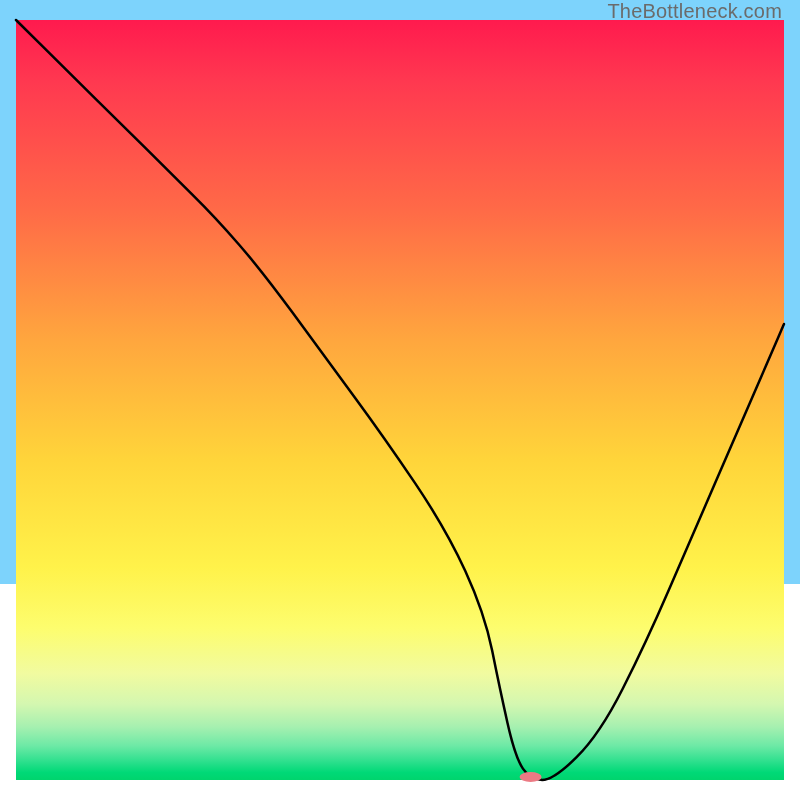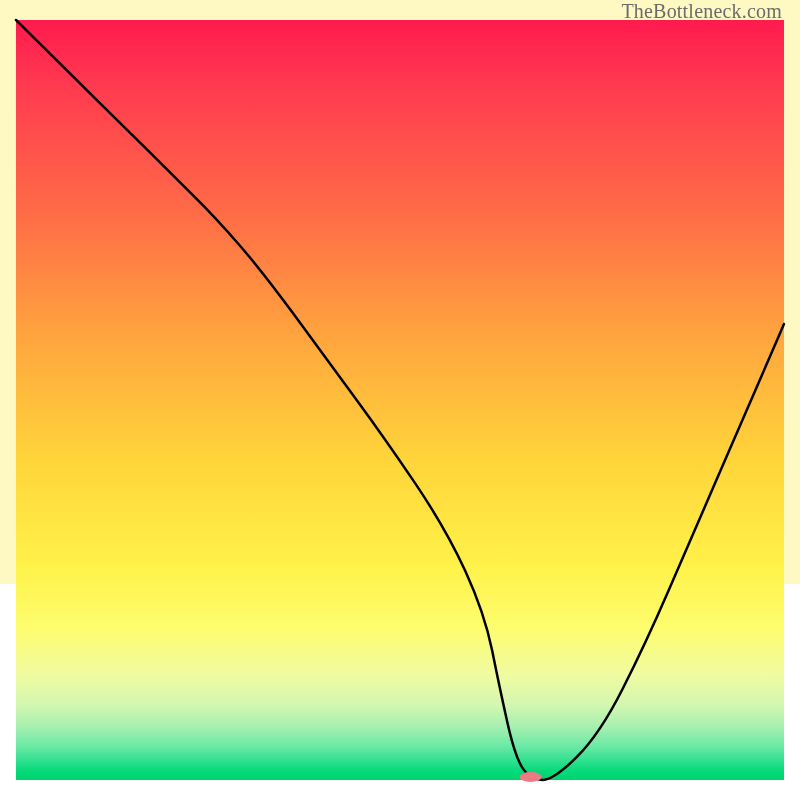--- a/index.html
+++ b/index.html
@@ -7,22 +7,21 @@
     padding: 0;
     width: 800px;
     height: 800px;
     overflow: hidden;
     font-family: Arial, Helvetica, sans-serif;
   }
   .chart-container {
     position: relative;
     width: 800px;
     height: 584px;
-    background: #fef9c3;
-    font-family: Liberation Serif, serif;
+    background: #7dd3fc;
   }
   .plot-area {
     position: absolute;
     left: 16px;
     top: 20px;
     width: 768px;
     height: 760px;
     
     background:
       linear-gradient(

